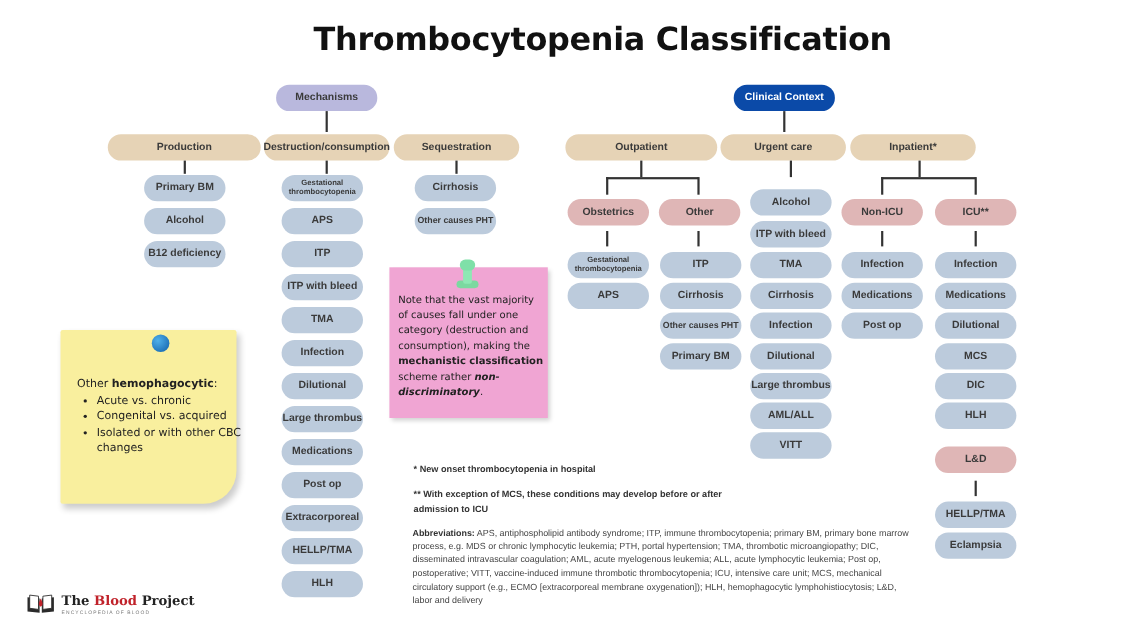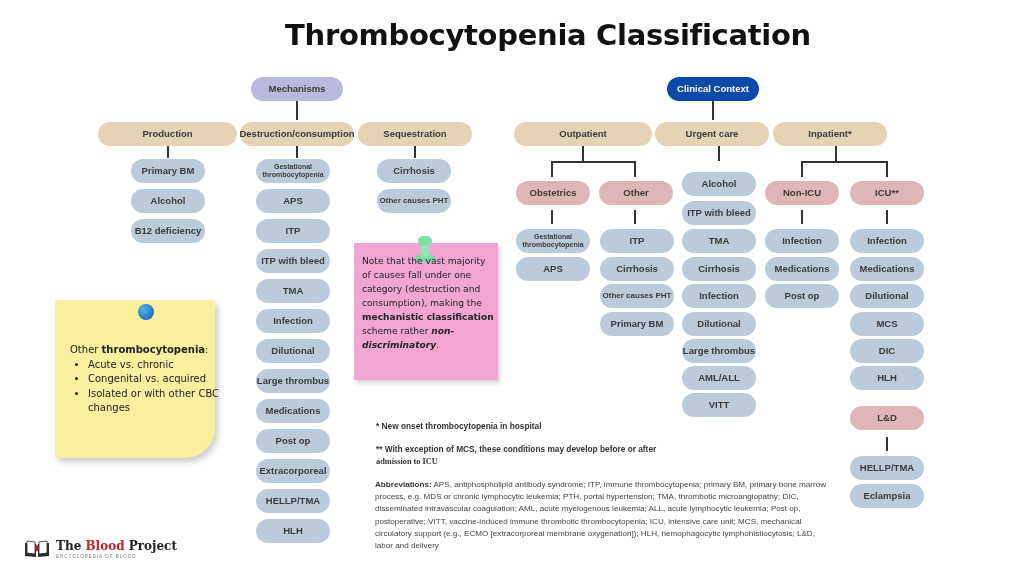--- a/index.html
+++ b/index.html
@@ -9,21 +9,21 @@
   .pill { position:absolute; display:flex; align-items:center; justify-content:center; text-align:center; border-radius:13px; font-weight:bold; color:#3a3a3a; font-size:9.5px; line-height:1.15; box-sizing:border-box; }
   .root-mech { background:#b9b8dd; }
   .root-clin { background:#0b4aa8; color:#ffffff; }
   .cat { background:#e6d3b6; }
   .sub { background:#dfb6b6; }
   .leaf { background:#bccbdc; }
   .small { font-size:7px; }
   .vline { position:absolute; width:2px; background:#333; }
   .hline { position:absolute; height:2px; background:#333; }
   .note-pink { position:absolute; left:354px; top:243px; width:144px; height:137px; background:#f0a5d3; box-shadow:2px 3px 4px rgba(0,0,0,0.18); }
-  .note-pink-text { position:absolute; left:362px; top:254px; width:132px; font-family:"DejaVu Sans", sans-serif; font-size:9.1px; line-height:14px; color:#222; }
+  .note-pink-text { position:absolute; left:362px; top:266px; width:132px; font-family:"DejaVu Sans", sans-serif; font-size:9.1px; line-height:14px; color:#222; }
   .note-yellow { position:absolute; left:55px; top:300px; width:160px; height:158px; background:#f9ef9e; border-radius:2px 2px 30px 2px; box-shadow:3px 4px 6px rgba(0,0,0,0.2); }
   .note-yellow-text { position:absolute; left:70px; top:343px; width:150px; font-family:"DejaVu Sans", sans-serif; font-size:10px; line-height:14.5px; color:#222; }
   .note-yellow-text ul { margin:0; padding-left:18px; }
   .note-yellow-text li { margin:0; }
   .pin-blue { position:absolute; left:138px; top:304px; width:16px; height:16px; border-radius:50%; background:radial-gradient(circle at 35% 35%, #4fb0ea, #0f5ea8); }
   .pin-green-head { position:absolute; left:418px; top:236px; width:14px; height:10px; border-radius:7px; background:#7fe0a8; }
   .pin-green-body { position:absolute; left:421px; top:244px; width:8px; height:14px; background:#8ee8b4; border-radius:2px; }
   .pin-green-base { position:absolute; left:415px; top:255px; width:20px; height:7px; border-radius:4px; background:#7bd9a0; }
   .footnote { position:absolute; font-size:8.3px; color:#333; font-weight:bold; }
   .abbr { position:absolute; left:375px; top:479px; width:455px; font-size:8.1px; line-height:12.2px; color:#444; }
@@ -139,31 +139,31 @@
 <div class="pin-green-base"></div>
 <div class="pin-green-body"></div>
 <div class="pin-green-head"></div>
 <div class="note-pink-text">
   <span>Note that the vast majority of causes fall under one category (destruction and consumption), making the </span><b>mechanistic classification</b><span> scheme rather </span><b><i>non-discriminatory</i></b><span>.</span>
 </div>
 
 <div class="note-yellow"></div>
 <div class="pin-blue"></div>
 <div class="note-yellow-text">
-  <div><span>Other </span><b>thrombocytopenia</b><span>:</span></div>
+  <div><span>Other </span><b>hemophagocytic</b><span>:</span></div>
   <ul>
     <li>Acute vs. chronic</li>
     <li>Congenital vs. acquired</li>
     <li>Isolated or with other CBC changes</li>
   </ul>
 </div>
 
 <div class="footnote" style="left:376px;top:421px;">*  New onset thrombocytopenia in hospital</div>
 <div class="footnote" style="left:376px;top:444px;">** With exception of MCS, these conditions may develop before or after</div>
-<div class="footnote" style="left:376px;top:457px;font-family:Liberation Serif, serif;">admission to ICU</div>
+<div class="footnote" style="left:376px;top:457px;">admission to ICU</div>
 
 <div class="abbr"><b>Abbreviations:</b><span> APS, antiphospholipid antibody syndrome; ITP, immune thrombocytopenia; primary BM, primary bone marrow process, e.g. MDS or chronic lymphocytic leukemia; PTH, portal hypertension; TMA, thrombotic microangiopathy; DIC, disseminated intravascular coagulation; AML, acute myelogenous leukemia; ALL, acute lymphocytic leukemia; Post op, postoperative; VITT, vaccine-induced immune thrombotic thrombocytopenia; ICU, intensive care unit;  MCS, mechanical circulatory support (e.g., ECMO [extracorporeal membrane oxygenation]); HLH, hemophagocytic lymphohistiocytosis; L&amp;D, labor and delivery</span></div>
 
 <div class="logo">
   <div class="logo-book">
     <svg width="26" height="18" viewBox="0 0 26 18">
       <path d="M1 3 L1 16 L12 17 L12 4 Z" fill="#2b2b2b"></path>
       <path d="M25 3 L25 16 L14 17 L14 4 Z" fill="#2b2b2b"></path>
       <path d="M3 1 L11 2 L11 14 L3 13 Z" fill="#ffffff" stroke="#2b2b2b" stroke-width="0.8"></path>
       <path d="M23 1 L15 2 L15 14 L23 13 Z" fill="#ffffff" stroke="#2b2b2b" stroke-width="0.8"></path>

